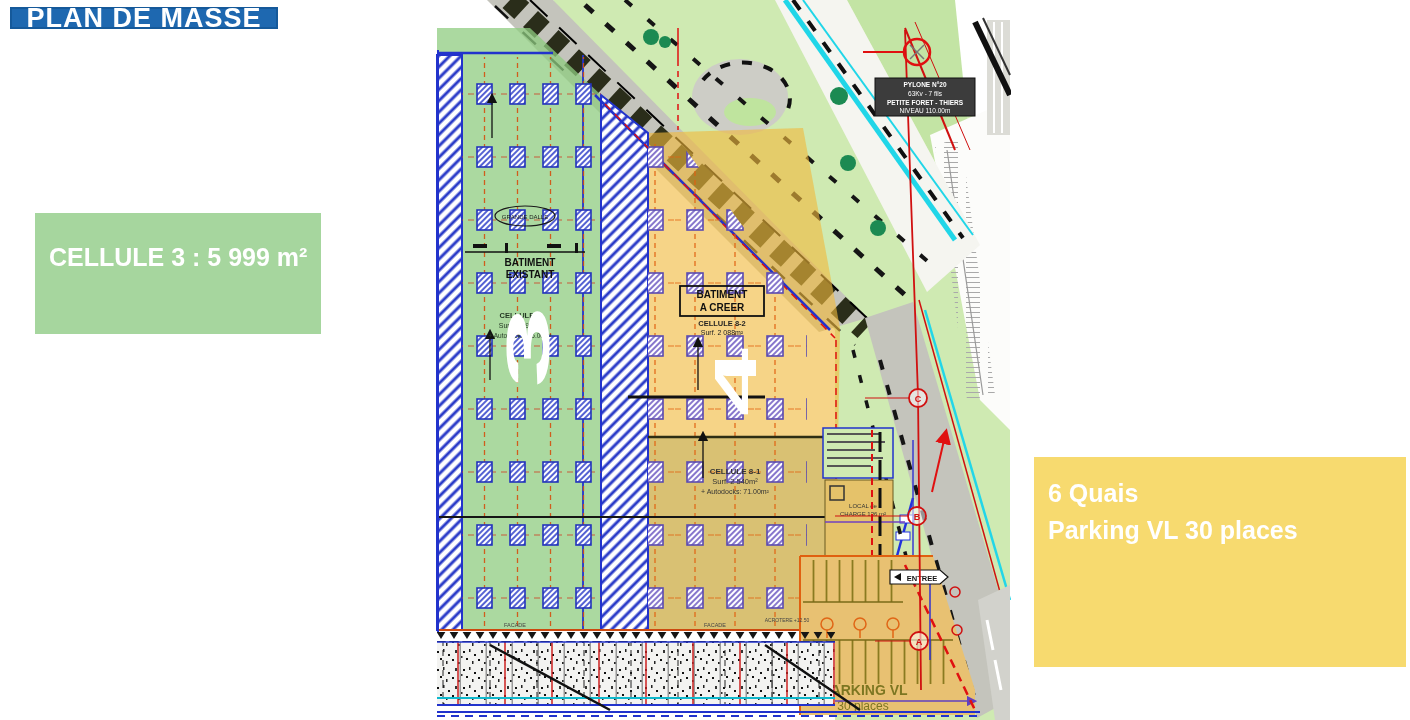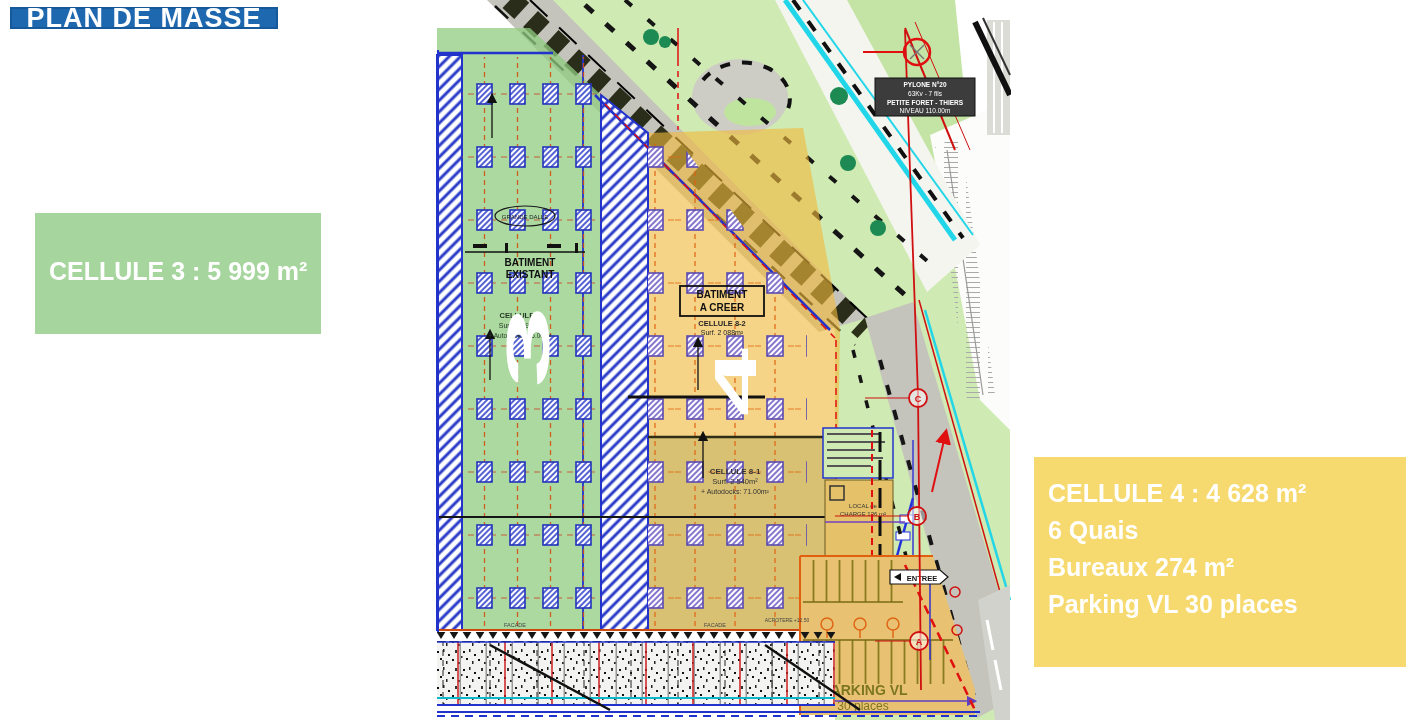--- a/index.html
+++ b/index.html
@@ -5,43 +5,41 @@
   html,body{margin:0;padding:0;background:#ffffff;}
   body{width:1410px;height:720px;position:relative;overflow:hidden;
        font-family:"Liberation Sans",sans-serif;}
   .slide{position:absolute;inset:0;background:#ffffff;}
   .title-banner{position:absolute;left:10px;top:7px;width:268px;height:22px;
        background:#1e68b0;border:2px solid #15599a;box-sizing:border-box;
        display:flex;align-items:center;justify-content:center;}
   .title-banner span{color:#ffffff;font-weight:bold;font-size:27px;letter-spacing:1px;}
   .info-box{position:absolute;color:#ffffff;font-weight:bold;box-sizing:border-box;}
   .box-cell3{left:35px;top:213px;width:286px;height:121px;background:#a6d69e;
-       padding:40px 0 0 14px;font-size:25px;line-height:37px;}
+       padding:26px 0 0 14px;font-size:25px;line-height:37px;}
   .box-cell4{left:1034px;top:457px;width:372px;height:210px;background:#f7da6f;
        padding:18px 0 0 14px;font-size:25px;line-height:37px;}
   .plan-wrap{position:absolute;left:435px;top:0;width:576px;height:720px;}
   svg text{font-family:"Liberation Sans",sans-serif;}
 </style>
 </head>
 <body>
 
 <div class="slide">
 
   <div class="title-banner">
     <span>PLAN DE MASSE</span>
   </div>
 
   <div class="info-box box-cell3">
     <div>CELLULE 3 : 5 999 m²</div>
   </div>
 
   <div class="info-box box-cell4">
-    <div>CELLULE 4 : 4 628 m²</div>
     <div>6 Quais</div>
-    <div>Bureaux 274 m²</div>
     <div>Parking VL 30 places</div>
   </div>
 
   <div class="plan-wrap">
   <svg width="576" height="720" viewBox="0 0 576 720" xmlns="http://www.w3.org/2000/svg">
     <defs>
       <marker id="arr" markerWidth="8" markerHeight="8" refX="4" refY="4" orient="auto">
         <path d="M0,0 L8,4 L0,8 Z" fill="#111"></path>
       </marker>
       <marker id="arrR" markerWidth="8" markerHeight="8" refX="4" refY="4" orient="auto">

